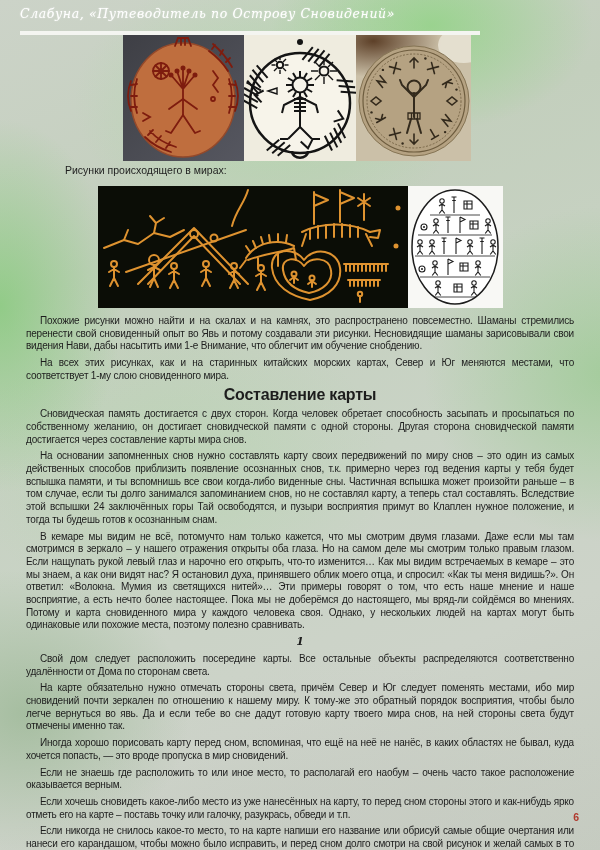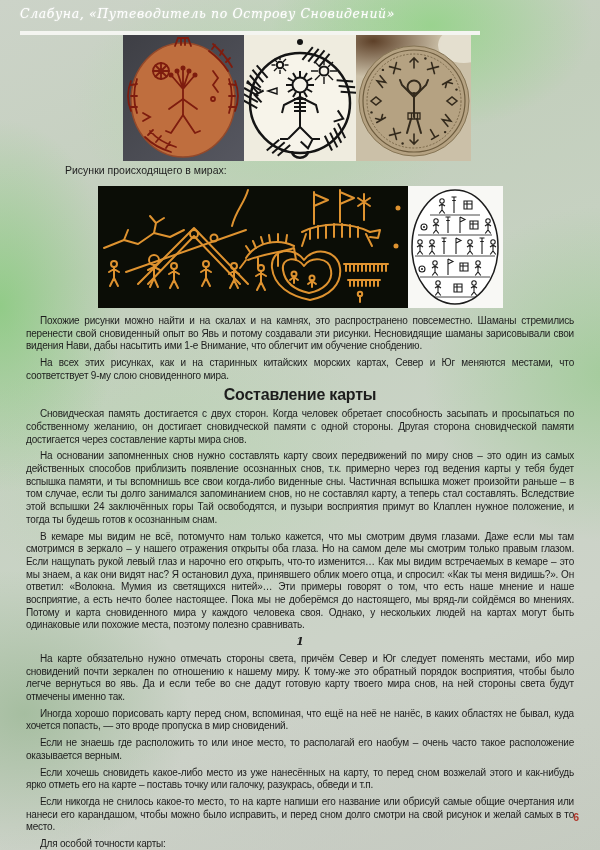--- a/index.html
+++ b/index.html
@@ -285,30 +285,31 @@
       <use href="#phouse" x="56" y="81"></use>
         <use href="#pman" x="70" y="83"></use>
       <use href="#pman" x="30" y="103"></use>
         <use href="#phouse" x="50" y="102"></use>
         <use href="#pman" x="66" y="103"></use>
     </svg>
   </div>
 
   <div class="text-col">
     <p>Похожие рисунки можно найти и на скалах и на камнях, это распространено повсеместно. Шаманы стремились перенести свой сновиденный опыт во Явь и потому создавали эти рисунки. Несновидящие шаманы зарисовывали свои видения Нави, дабы насытить ими 1-е Внимание, что облегчит им обучение снобдению.</p>
-    <p>На всех этих рисунках, как и на старинных китайских морских картах, Север и Юг меняются местами, что соответствует 9-му слою сновиденного мира.</p>
+    <p>На всех этих рисунках, как и на старинных китайских морских картах, Север и Юг меняются местами, что соответствует 1-му слою сновиденного мира.</p>
     <p class="h-center">Составление карты</p>
     <p>Сновидческая память достигается с двух сторон. Когда человек обретает способность засыпать и просыпаться по собственному желанию, он достигает сновидческой памяти с одной стороны. Другая сторона сновидческой памяти достигается через составление карты мира снов.</p>
     <p>На основании запомненных снов нужно составлять карту своих передвижений по миру снов – это один из самых действенных способов приблизить появление осознанных снов, т.к. примерно через год ведения карты у тебя будет вспышка памяти, и ты вспомнишь все свои когда-либо виденные сны. Частичная вспышка может произойти раньше – в том случае, если ты долго занимался запоминанием снов, но не составлял карту, а теперь стал составлять. Вследствие этой вспышки 24 заключённых горы Тай освободятся, и пузыри восприятия примут во Клаплен нужное положение, и тогда ты будешь готов к осознанным снам.</p>
     <p>В кемаре мы видим не всё, потомучто нам только кажется, что мы смотрим двумя глазами. Даже если мы там смотримся в зеркало – у нашего отражения открыты оба глаза. Но на самом деле мы смотрим только правым глазом. Если нащупать рукой левый глаз и нарочно его открыть, что-то изменится… Как мы видим встречаемых в кемаре – это мы знаем, а как они видят нас? Я остановил духа, принявшего облик моего отца, и спросил: «Как ты меня видишь?». Он ответил: «Волокна. Мумия из светящихся нитей»… Эти примеры говорят о том, что есть наше мнение и наше восприятие, а есть нечто более настоящее. Пока мы не доберёмся до настоящего, мы вряд-ли сойдёмся во мнениях. Потому и карта сновиденного мира у каждого человека своя. Однако, у нескольких людей на картах могут быть одинаковые или похожие места, поэтому полезно сравнивать.</p>
     <p class="num-center">1</p>
+    <p>Свой дом следует расположить посередине карты. Все остальные объекты распределяются соответственно удалённости от Дома по сторонам света.</p>
     <p>На карте обязательно нужно отмечать стороны света, причём Север и Юг следует поменять местами, ибо мир сновидений почти зеркален по отношению к нашему миру. К тому-же это обратный порядок восприятия, чтобы было легче вернуться во явь. Да и если тебе во сне дадут готовую карту твоего мира снов, на ней стороны света будут отмечены именно так.</p>
     <p>Иногда хорошо порисовать карту перед сном, вспоминая, что ещё на неё не нанёс, в каких областях не бывал, куда хочется попасть, — это вроде пропуска в мир сновидений.</p>
     <p>Если не знаешь где расположить то или иное место, то располагай его наобум – очень часто такое расположение оказывается верным.</p>
-    <p>Если хочешь сновидеть какое-либо место из уже нанесённых на карту, то перед сном возжелай этого и как-нибудь ярко отметь его на карте – поставь точку или галочку, разукрась, обведи и т.п.</p>
+    <p>Если хочешь сновидеть какое-либо место из уже нанесённых на карту, то перед сном стороны этого и как-нибудь ярко отметь его на карте – поставь точку или галочку, разукрась, обведи и т.п.</p>
     <p>Если никогда не снилось какое-то место, то на карте напиши его название или обрисуй самые общие очертания или нанеси его карандашом, чтобы можно было исправить, и перед сном долго смотри на свой рисунок и желай самых в то место.</p>
     <p>Для особой точности карты:</p>
 
   </div>
 
   <div class="page-num">6</div>
 
 </div>
 
 </body></html>

